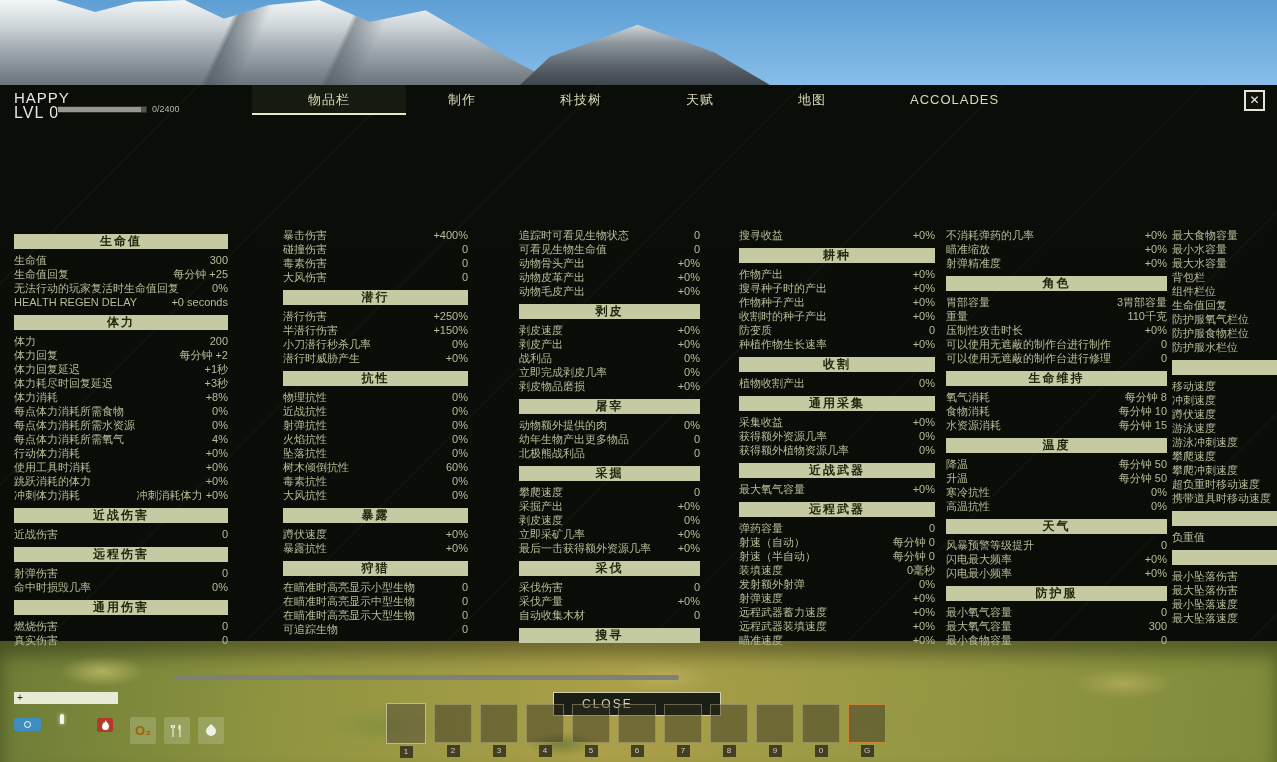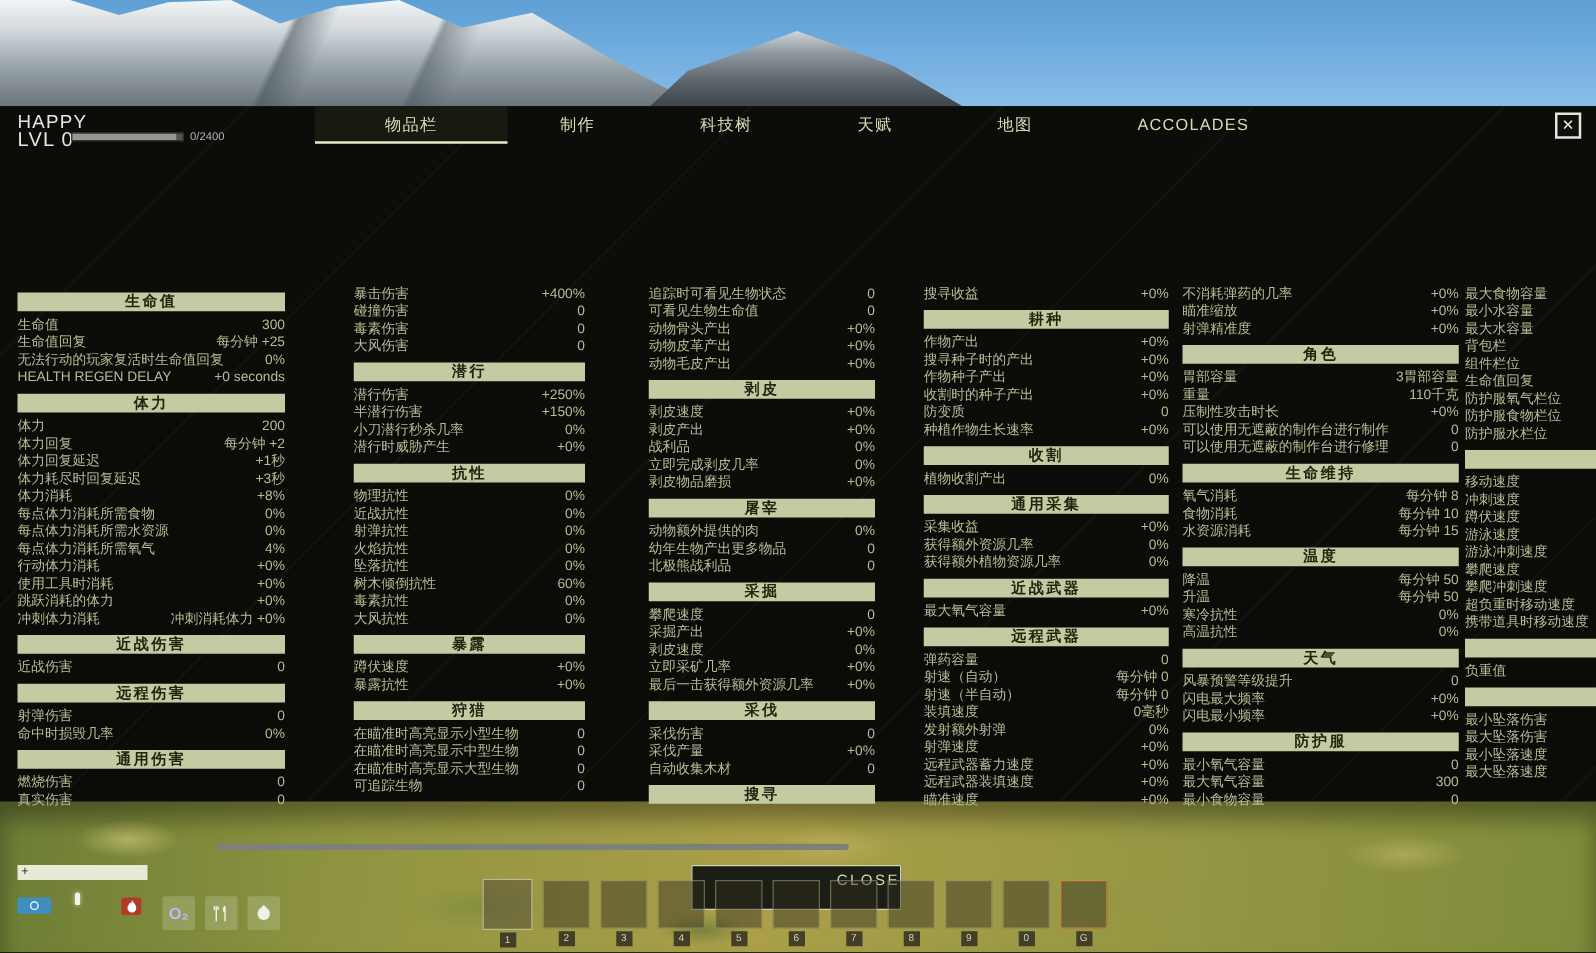--- a/index.html
+++ b/index.html
@@ -67,37 +67,37 @@
     color:#22260f; font-size:12px; font-weight:bold; text-align:center; letter-spacing:2px; }
   .stat-row { display:flex; justify-content:space-between; height:14px; line-height:14px;
     font-size:11px; color:#b6bd98; white-space:nowrap; }
   .stat-row .lbl { overflow:hidden; }
   .stat-row .val { margin-left:8px; }
 
   
   .hscroll-track { position:absolute; left:14px; top:590px; width:1150px; height:5px; }
   .hscroll-thumb { position:absolute; left:160px; top:0; width:505px; height:5px;
     background:#7e8177; border-radius:3px; }
-  .close-button { position:absolute; left:553px; top:607px; width:168px; height:36px;
+  .close-button { position:absolute; left:553px; top:607px; width:168px; height:24px;
     background:#1b1e14; border:1px solid #cfd4b0; color:#d3d8b6; font-size:12px;
-    letter-spacing:2px; text-align:right; line-height:22px; cursor:pointer;padding-left:28px; }
+    letter-spacing:2px; text-align:left; line-height:22px; cursor:pointer;padding-left:28px; }
 
   
   .chat-input { position:absolute; left:14px; top:692px; width:104px; height:12px;
     background:#e7ead4; color:#20240f; font-size:10px; line-height:12px; padding-left:3px; }
   .badge-blue { position:absolute; left:14px; top:718px; width:27px; height:13px;
     background:#3e8ec2; border-radius:2px; display:flex; align-items:center; justify-content:center; }
   .badge-blue .dot { width:7px; height:7px; border:1.5px solid #fff; border-radius:50%; }
   .player-marker { position:absolute; left:60px; top:714px; width:4px; height:10px;
     background:#f4f4ee; border-radius:2px 2px 1px 1px; box-shadow:0 0 4px rgba(255,255,255,.7); }
   .badge-red { position:absolute; left:97px; top:718px; width:16px; height:14px;
     background:#b23a29; border-radius:2px; display:flex; align-items:center; justify-content:center; }
   .hud-square { position:absolute; top:717px; width:26px; height:27px;
     background:rgba(205,215,180,.28); border-radius:2px; display:flex; align-items:center;
-    justify-content:center; color:#c4b5fd; }
+    justify-content:center; color:#a16207; }
   .hud-o2 { left:130px; font-size:13px; font-weight:bold; }
   .hud-food { left:164px; }
   .hud-water { left:198px; }
   .droplet { width:10px; height:10px; background:#eef2e6; border-radius:0 50% 50% 50%;
     transform:rotate(45deg); }
 
   
   .hotbar { position:absolute; left:386px; top:704px; display:flex; gap:8px; }
   .slot-wrap { display:flex; flex-direction:column; align-items:center; }
   .slot { width:38px; height:39px; background:rgba(48,44,32,.45);

